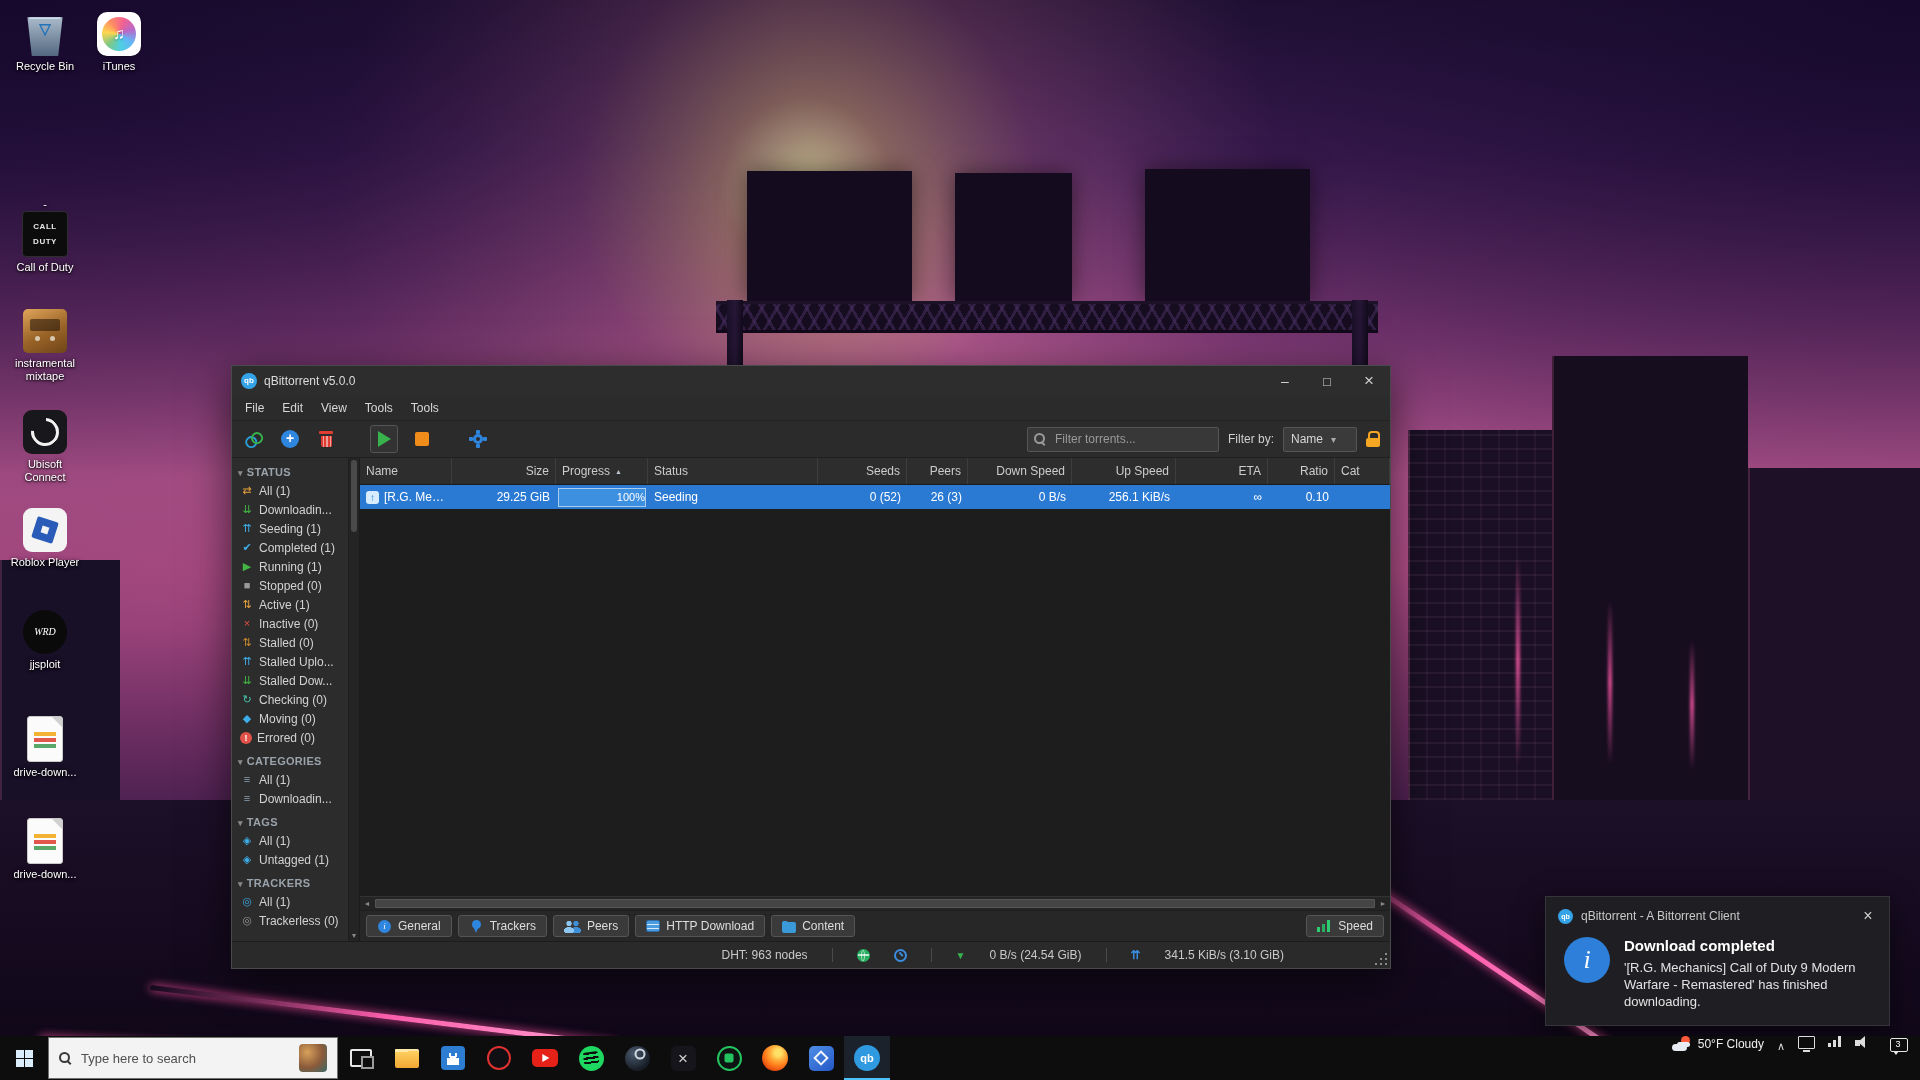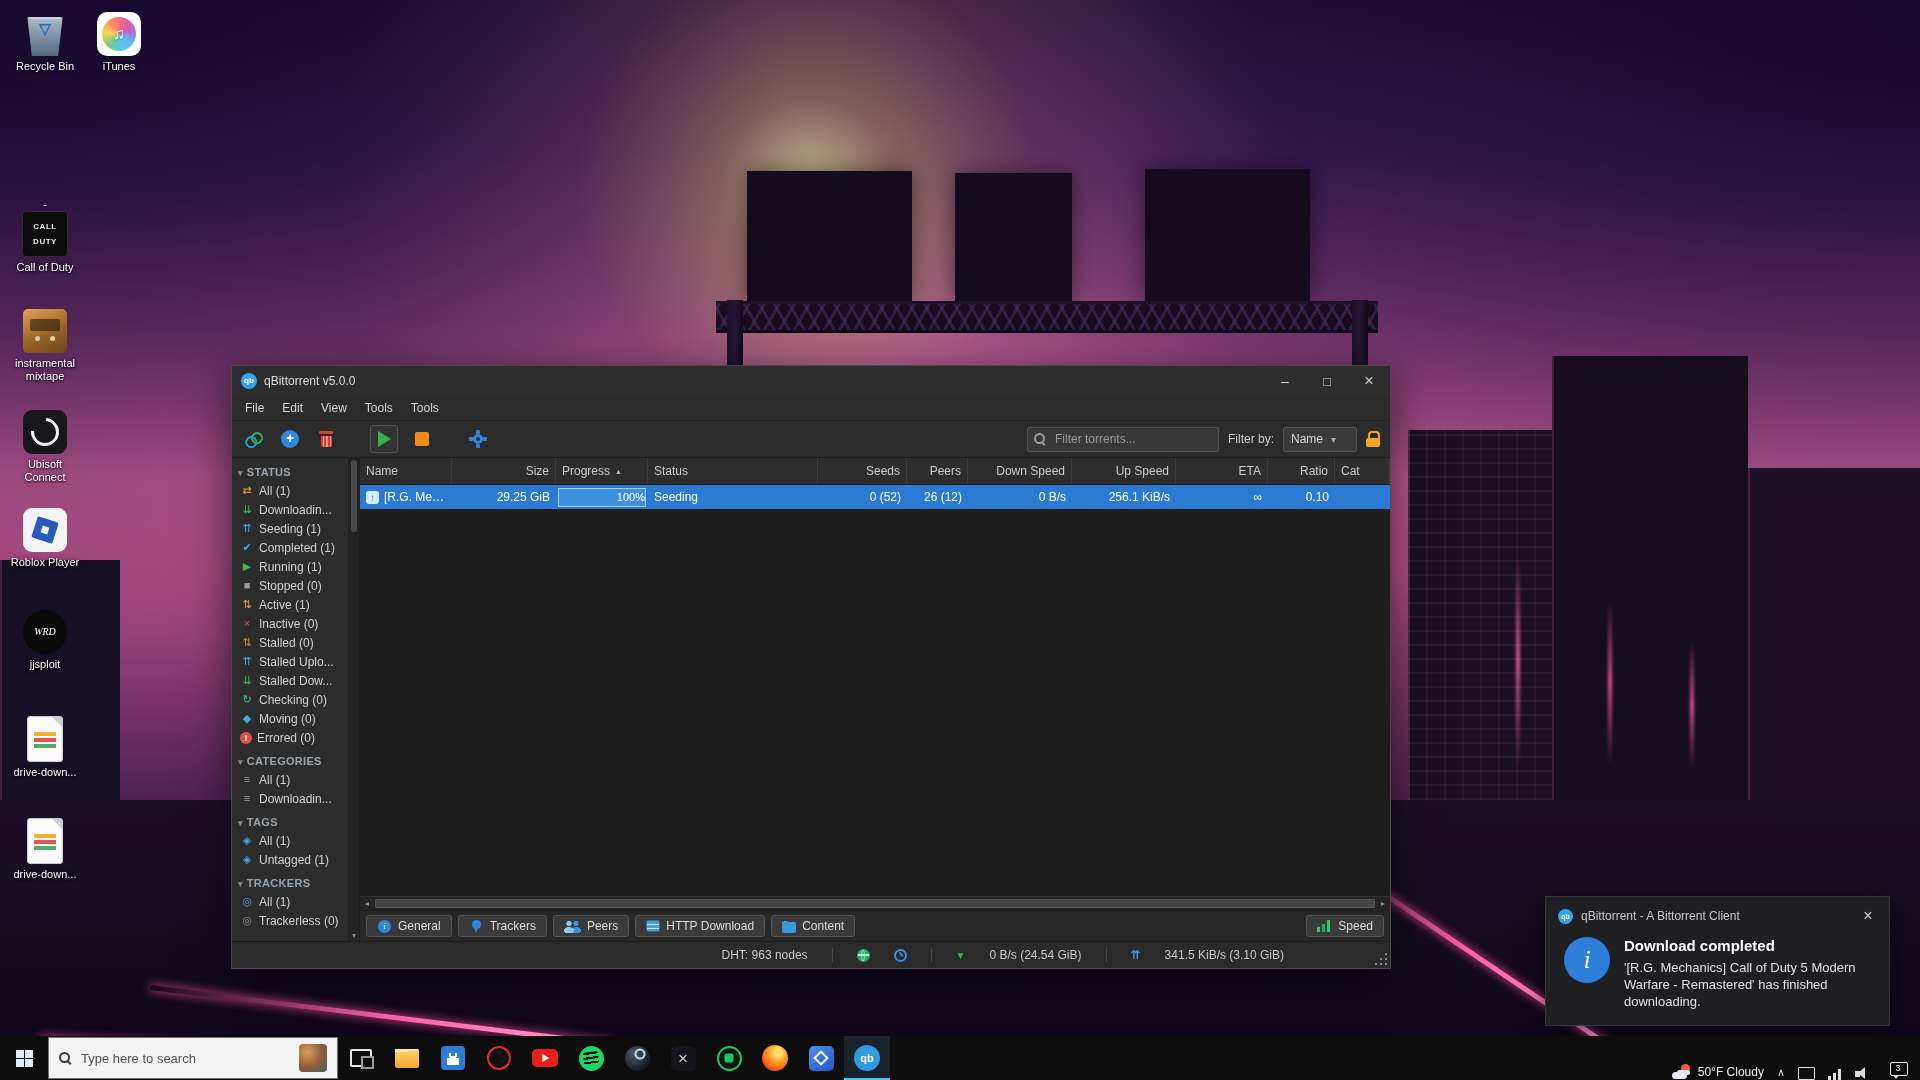--- a/index.html
+++ b/index.html
@@ -244,21 +244,21 @@
   .k-steamish::before{width:25px;height:25px;border-radius:50%;background:radial-gradient(circle at 35% 30%,#4a5a6e,#171d26 70%)}
   .k-steamish::after{content:"";position:absolute;left:56%;top:40%;width:7px;height:7px;border:2px solid #cfd8e2;border-radius:50%;transform:translate(-50%,-50%)}
   .k-xdark::before{content:"×";width:25px;height:25px;background:#15151b;border-radius:5px;color:#d0d0d0;font-size:17px;line-height:25px;text-align:center}
   .k-greendot::before{width:25px;height:25px;border-radius:50%;background:#0e1412;border:2px solid #23c45f;box-sizing:border-box}
   .k-greendot::after{content:"";position:absolute;left:50%;top:50%;transform:translate(-50%,-50%);width:9px;height:9px;background:#23c45f;border-radius:2px}
   .k-firefox::before{width:26px;height:26px;border-radius:50%;background:radial-gradient(circle at 62% 30%,#ffe066 0 14%,#ffb23e 30%,#ff7a1a 55%,#e0420f 80%,#b32e0c)}
   .k-bluesq::before{width:25px;height:25px;border-radius:5px;background:linear-gradient(140deg,#4f8fe8,#2457c5)}
   .k-bluesq::after{content:"";position:absolute;left:50%;top:50%;transform:translate(-50%,-50%) rotate(45deg);width:11px;height:11px;border:2.5px solid rgba(255,255,255,.92);box-sizing:border-box}
   .k-qbit::before{content:"qb";width:26px;height:26px;border-radius:50%;background:#2f9ae0;color:#fff;font-weight:bold;font-size:11px;line-height:26px;text-align:center}
   .tb-spacer{flex:1}
-  .tray{display:flex;align-items:flex-end;gap:13px;padding-right:10px;height:44px}
+  .tray{display:flex;align-items:flex-start;gap:13px;padding-right:10px;height:44px}
   .tray-weather{display:flex;align-items:center;gap:7px}
   .wicon{position:relative;width:19px;height:16px}
   .wicon::before{content:"";position:absolute;right:1px;top:0;width:9px;height:9px;border-radius:50%;background:#ff5a3c}
   .wicon::after{content:"";position:absolute;left:0;bottom:1px;width:15px;height:7px;background:#e8ecf2;border-radius:7px;box-shadow:4px -3px 0 -1px #e8ecf2}
   .wtext{color:#eee;font-size:12px}
   .tray-chev{color:#ddd}
   .tray-chev::before{content:"∧";font-size:11px}
   .tray-ic{position:relative;display:inline-block}
   .tray-ic.monitor{width:15px;height:11px;border:1.5px solid #ddd;border-radius:1px}
   .tray-ic.monitor::after{content:"";position:absolute;left:3.5px;bottom:-3.5px;width:7px;height:2px;background:#ddd}
@@ -557,21 +557,21 @@
         </span>
         <span class="td c-size num">29.25 GiB</span>
         <span class="td c-prog">
           <span class="pbar">
             <span class="pfill" style="width: 100%;"></span>
             <span class="ptext">100%</span>
           </span>
         </span>
         <span class="td c-status">Seeding</span>
         <span class="td c-seeds num">0 (52)</span>
-        <span class="td c-peers num">26 (12)</span>
+        <span class="td c-peers num">26 (3)</span>
         <span class="td c-down num">0 B/s</span>
         <span class="td c-up num">256.1 KiB/s</span>
         <span class="td c-eta num">∞</span>
         <span class="td c-ratio num">0.10</span>
         <span class="td c-cat"></span>
       </div>
 
       <div class="tempty"></div>
 
       <div class="hscroll">
@@ -630,21 +630,21 @@
 <div class="toast">
   <div class="toast-head">
     <span class="qb-logo sm"></span>
     <span class="toast-app">qBittorrent - A Bittorrent Client</span>
     <span class="toast-close"></span>
   </div>
   <div class="toast-body">
     <span class="info-circle"></span>
     <div class="toast-texts">
       <div class="toast-title">Download completed</div>
-      <div class="toast-msg">'[R.G. Mechanics] Call of Duty 5 Modern Warfare - Remastered' has finished downloading.</div>
+      <div class="toast-msg">'[R.G. Mechanics] Call of Duty 9 Modern Warfare - Remastered' has finished downloading.</div>
     </div>
   </div>
 </div>
 
 <div class="taskbar">
   <div class="start">
     <span class="winlogo"></span>
   </div>
   <div class="tsearch">
     <span class="ic-mag dark"></span>

